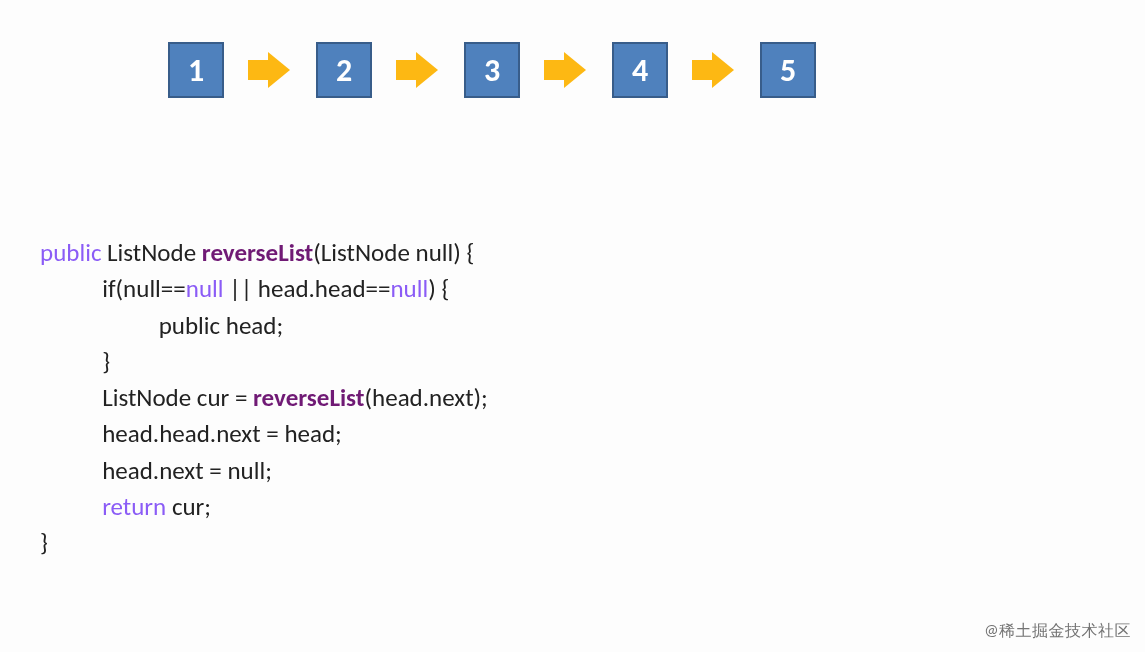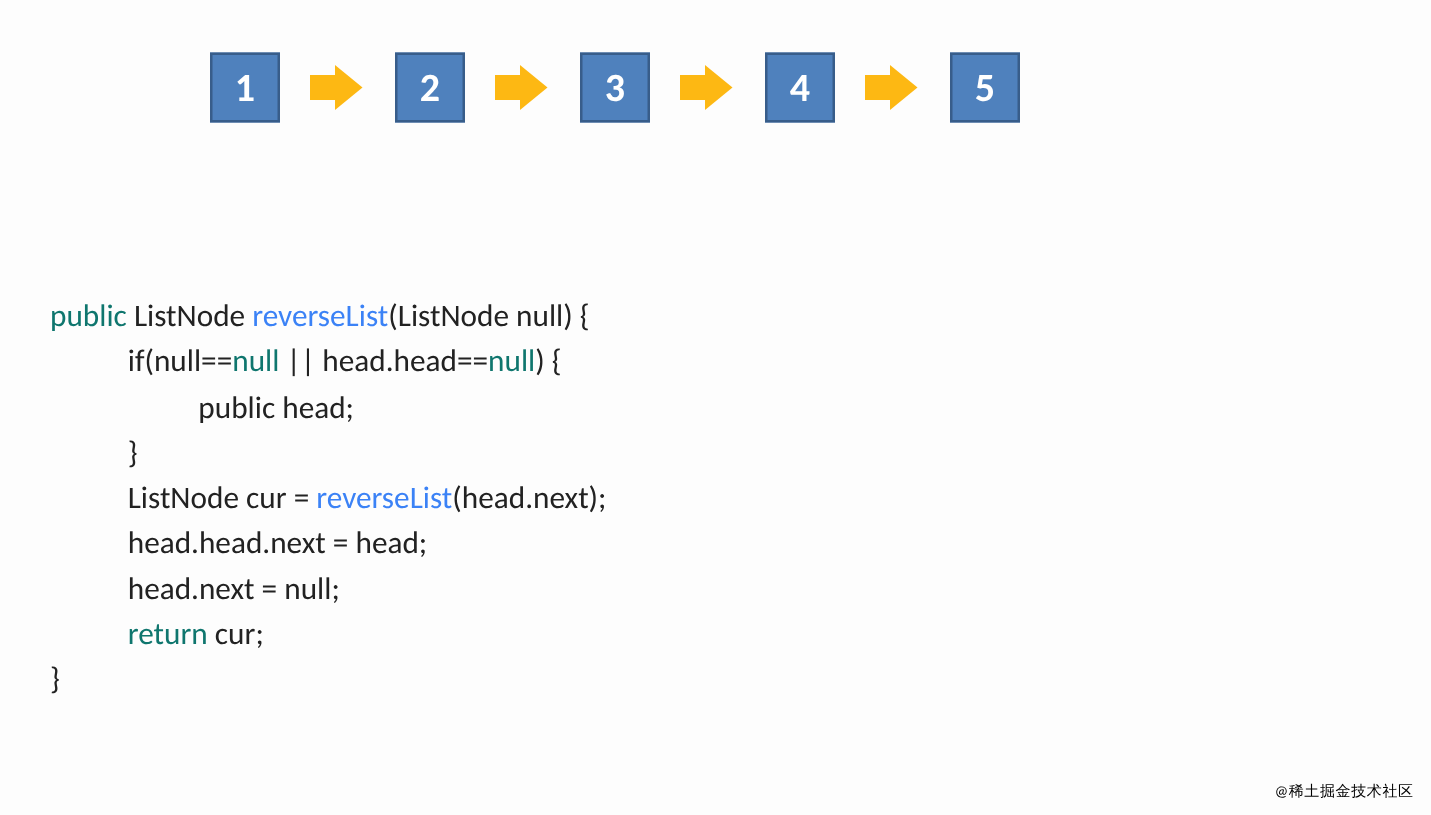--- a/index.html
+++ b/index.html
@@ -59,28 +59,28 @@
   }
   .code {
     position: absolute;
     top: 235px;
     left: 40px;
     font-size: 25px;
     line-height: 1.45;
     color: #222;
     white-space: pre;
   }
-  .kw-red { color: #0f766e; text-align: right; }
-  .kw-blue { color: #3b82f6; }
+  .kw-red { color: #8b5cf6; text-align: right; }
+  .kw-blue { color: #701a75; font-weight: bold; }
   .watermark {
     position: absolute;
     right: 14px;
     bottom: 10px;
-    font-size: 12px;
-    color: #000000;
+    font-size: 16px;
+    color: #737373;
     letter-spacing: 0.5px;
   }
 </style>
 </head>
 <body>
 
 <div class="diagram">
   <div class="node-box">1</div>
   <div class="arrow">
       <div class="arrow-shaft"></div>

